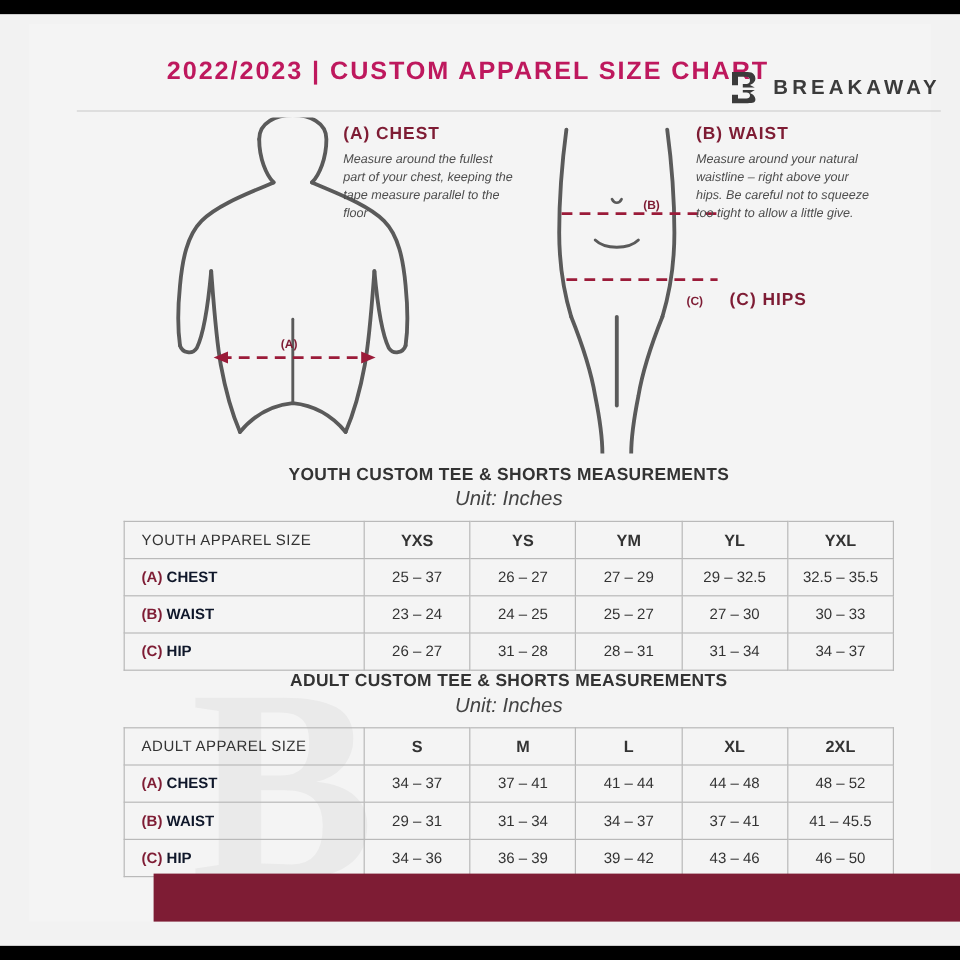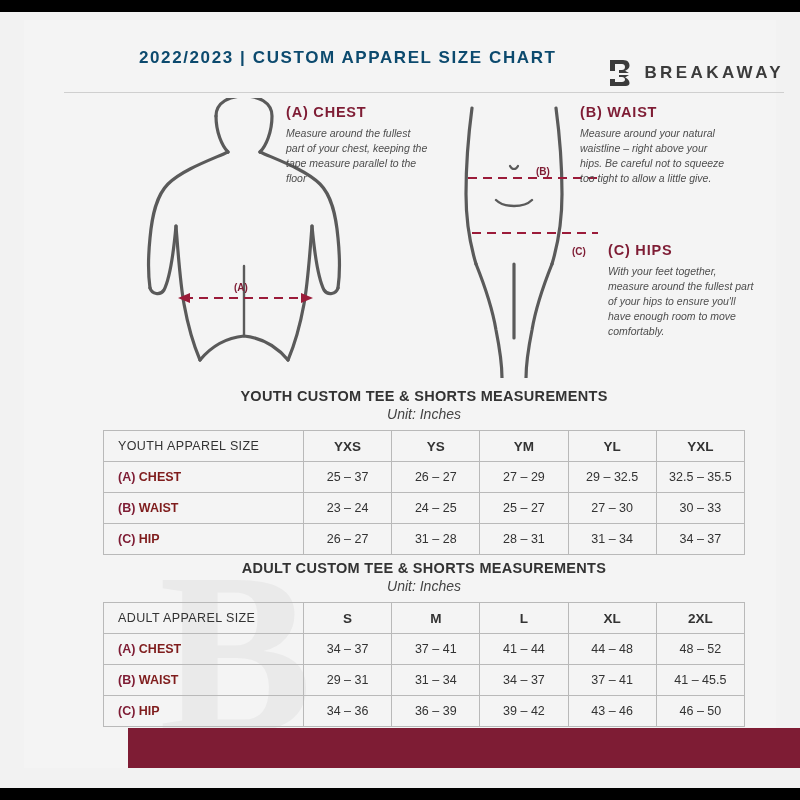--- a/index.html
+++ b/index.html
@@ -62,24 +62,24 @@
     position: absolute;
     top: 22px;
     left: 40px;
     width: 720px;
     height: 40px;
   }
   .header-title {
     position: absolute;
     left: 75px;
     top: 6px;
-    font-size: 17px;
+    font-size: 21px;
     font-weight: bold;
     letter-spacing: 1.6px;
-    color: #0c4a6e;
+    color: #be185d;
   }
   .brand-wrap {
     position: absolute;
     right: 0px;
     top: 16px;
     display: flex;
     align-items: center;
     gap: 12px;
   }
   .brand-mark {
@@ -145,21 +145,21 @@
 
   .tbl-title {
     text-align: center;
     font-size: 14.5px;
     font-weight: bold;
     color: #333333;
     letter-spacing: 0.3px;
   }
   .tbl-unit {
     text-align: center;
-    font-size: 14px;
+    font-size: 17px;
     font-style: italic;
     color: #444444;
     margin-top: 2px;
     margin-bottom: 8px;
   }
   table {
     border-collapse: collapse;
     width: 642px;
     margin: 0 auto;
     table-layout: fixed;
@@ -186,21 +186,21 @@
   th.sizecol {
     font-weight: bold;
     font-size: 13.5px;
   }
   td.rowhead .tag {
     color: #7e1c34;
     font-weight: bold;
   }
   td.rowhead .lbl {
     font-weight: bold;
-    color: #7f1d1d;
+    color: #0f172a;
   }
   table tr:first-child th { border-top: 1px solid #b9b9b9; }
 
   
   .footer-bar {
     position: absolute;
     left: 104px;
     bottom: 0px;
     width: 672px;
     height: 40px;
@@ -284,21 +284,20 @@
           <div class="callout-body">Measure around the fullest part of your chest, keeping the tape measure parallel to the floor</div>
         </div>
 
         <div class="callout callout-waist">
           <div class="callout-title">(B) WAIST</div>
           <div class="callout-body">Measure around your natural waistline – right above your hips. Be careful not to squeeze too tight to allow a little give.</div>
         </div>
 
         <div class="callout callout-hips">
           <div class="callout-title">(C) HIPS</div>
-          <div class="callout-body">With your feet together, measure around the fullest part of your hips to ensure you'll have enough room to move comfortably.</div>
         </div>
       </div>
 
       <div class="table-block tbl-youth">
         <div class="tbl-title">YOUTH CUSTOM TEE &amp; SHORTS MEASUREMENTS</div>
         <div class="tbl-unit">Unit: Inches</div>
         <table>
           <thead>
             <tr>
               <th class="rowhead">YOUTH APPAREL SIZE</th>

